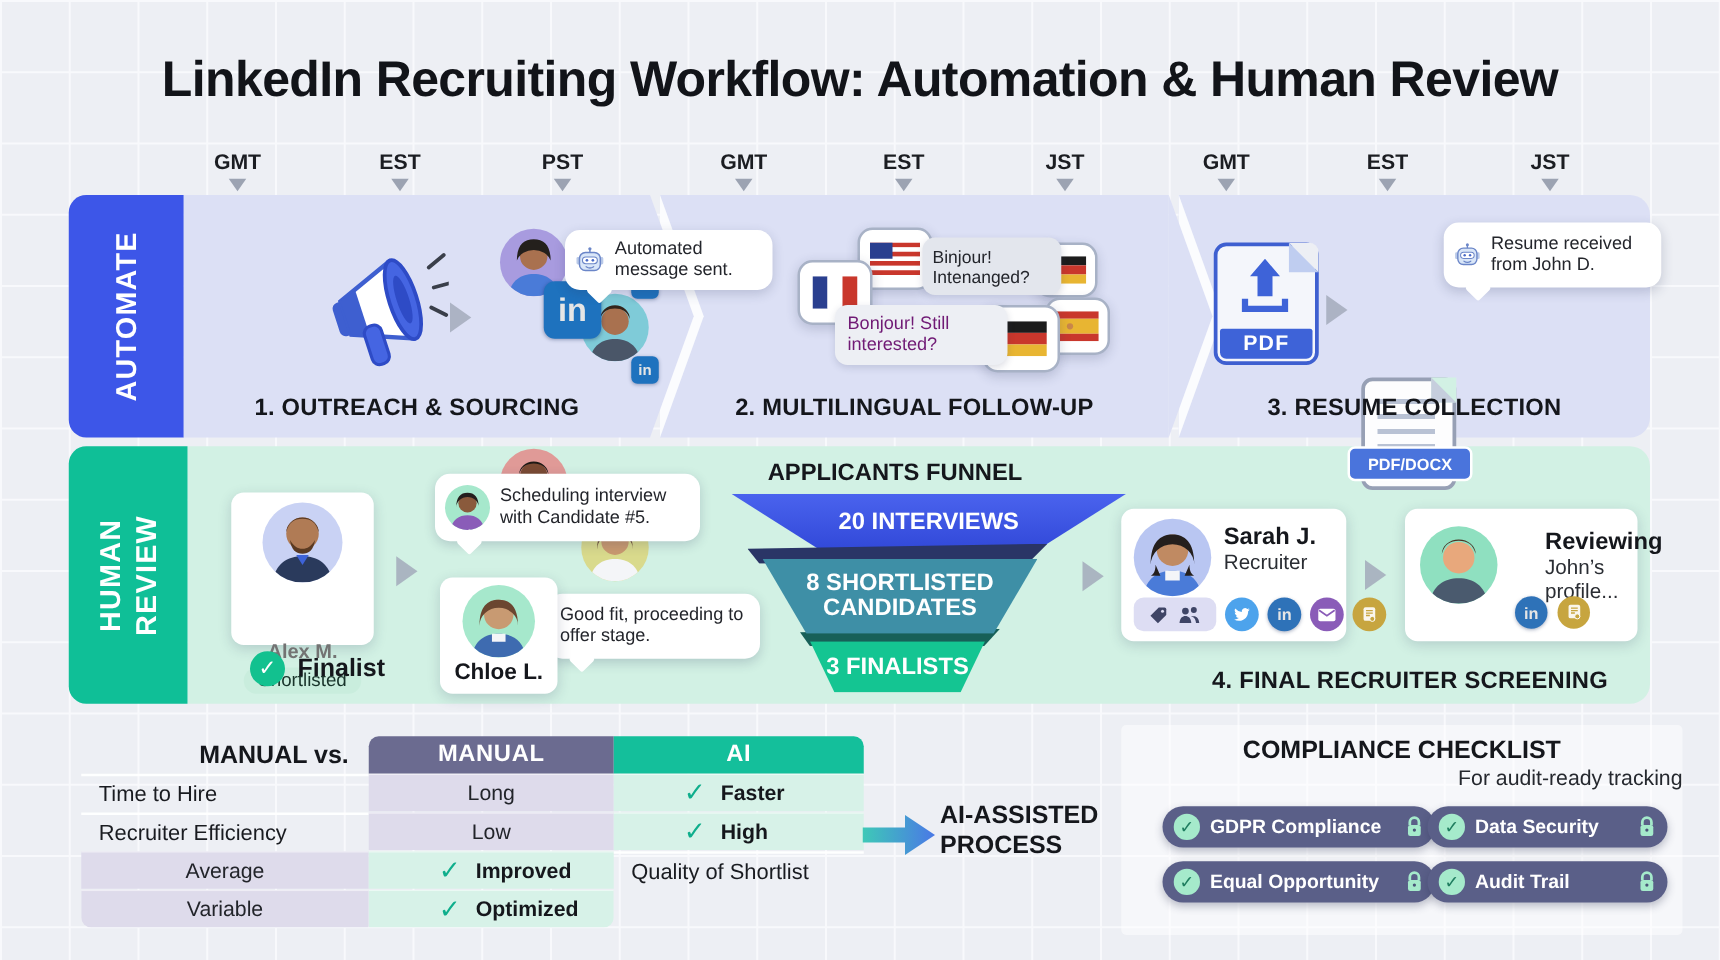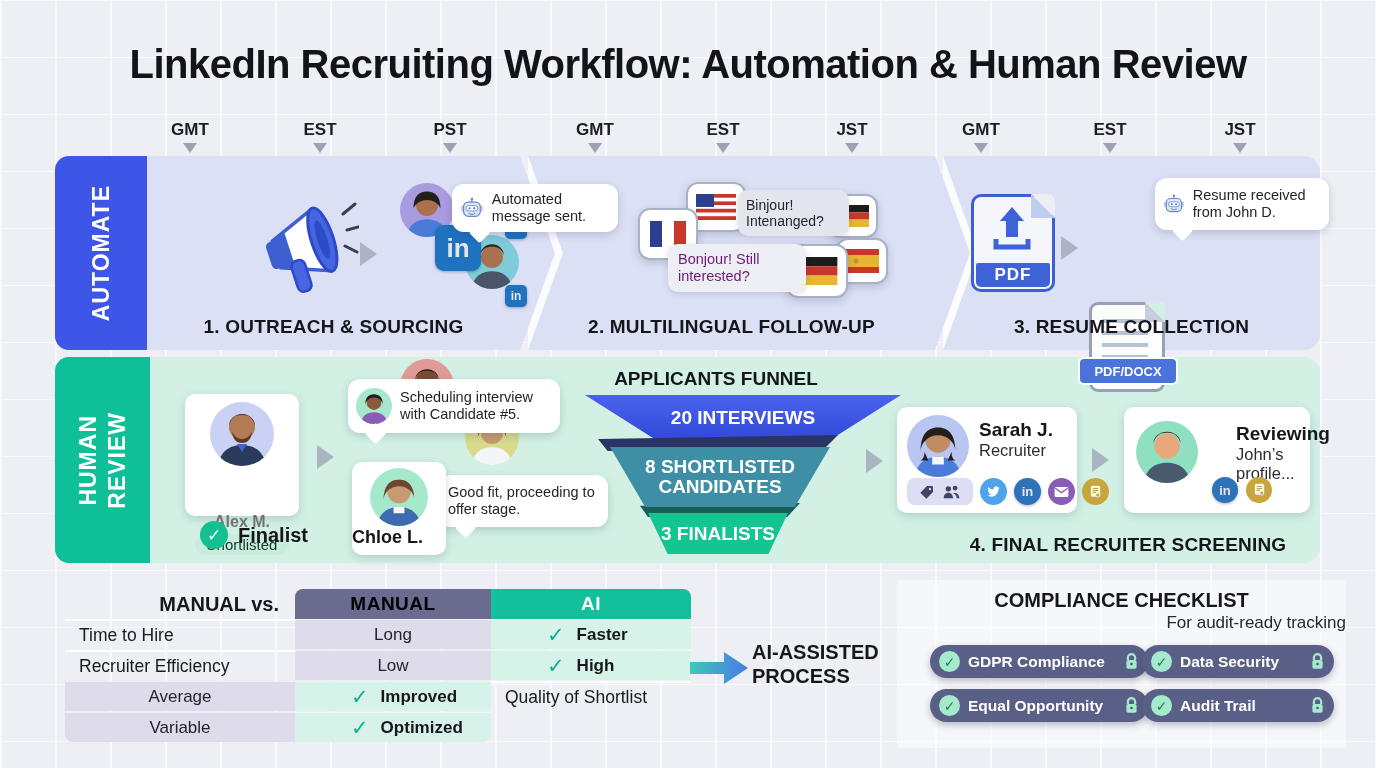--- a/index.html
+++ b/index.html
@@ -37,21 +37,21 @@
   .avatar svg{position:absolute;left:0;top:0;width:100%;height:100%;}
   .inbadge{background:#1E72BE;color:#e5e5e5;font-weight:700;display:flex;align-items:center;justify-content:center;box-shadow:0 1px 3px rgba(20,40,90,.35);}
   .pill{border-radius:12px;display:inline-block;}
   .ck-circle{border-radius:50%;background:#12C18F;color:#fff;display:flex;align-items:center;justify-content:center;font-weight:900;}
   
   .flevel{display:flex;align-items:center;justify-content:center;color:#fff;font-weight:800;text-align:center;line-height:1.05;}
   
   .cmp{left:65px;top:589px;display:grid;grid-template-columns:230px 196px 200px;}
   .cmp>div{display:flex;align-items:center;}
   .h-metric{justify-content:flex-end;padding-right:16px;font-size:20px;font-weight:800;height:30px;}
-  .h-manual{justify-content:center;background:#6B6B90;color:#000000;font-weight:800;font-size:19px;border-radius:8px 0 0 0;height:30px;letter-spacing:.5px;}
+  .h-manual{justify-content:center;background:#6B6B90;color:#ffffff;font-weight:800;font-size:19px;border-radius:8px 0 0 0;height:30px;letter-spacing:.5px;}
   .h-ai{justify-content:center;background:#14BF9B;color:#fff;font-weight:800;font-size:19px;border-radius:0 8px 0 0;height:30px;letter-spacing:.5px;}
   .c-metric{padding-left:14px;font-size:17.5px;color:#191B20;height:29px;border-top:2px solid rgba(255,255,255,.95);}
   .c-manual{justify-content:center;background:#DEDBEB;font-size:17px;color:#22242A;height:29px;border-top:1px solid rgba(255,255,255,.5);}
   .c-ai{background:#D7F2E8;height:29px;border-top:1px solid rgba(255,255,255,.5);padding-left:56px;gap:12px;font-size:17px;font-weight:700;color:#15171C;}
   .c-ai .ck{color:#0FAE8C;font-weight:900;font-size:21px;}
   .r-last.c-manual{border-radius:0 0 0 8px;}
   .r-last.c-ai{border-radius:0 0 8px 0;}
   
   .cpill{background:#5A5F88;border-radius:17px;display:flex;align-items:center;box-shadow:0 3px 7px rgba(40,45,80,.3);padding:0 9px;gap:8px;height:33px;}
   .cpill .mint-ck{width:21px;height:21px;border-radius:50%;background:#A5EACB;color:#1F7D5F;font-weight:900;font-size:14px;display:flex;align-items:center;justify-content:center;flex:0 0 auto;}
@@ -299,21 +299,21 @@
       <div class="avatar" style="width:36px;height:36px;background:#A6E8CC;flex:0 0 auto;">
         <svg viewBox="0 0 64 64">
             <path d="M8 64c2-15 12-21 24-21s22 6 24 21z" fill="#8A5CB8"></path>
             <circle cx="32" cy="26" r="13" fill="#8A5A3C"></circle>
             <path d="M16 32a16 15 0 0 1 32 0c0-15-6-21-16-21s-16 6-16 21z" fill="#241F1D"></path>
           </svg>
       </div>
       <span style="font-size:14.5px;font-weight:500;line-height:1.2;color:#23252B;">Scheduling interview with Candidate #5.</span>
     </div>
 
-    <div class="abs card" style="left:297px;top:105px;width:94px;height:93px;z-index:3;">
+    <div class="abs card" style="left:297px;top:105px;width:94px;height:93px;text-align:center;z-index:3;">
       <div class="avatar" style="width:58px;height:58px;background:#A6E8CC;margin:6px auto 1px;">
         <svg viewBox="0 0 64 64">
             <path d="M8 64c2-15 12-21 24-21s22 6 24 21z" fill="#3E6BB0"></path>
             <path d="M26 43h12v7H26z" fill="#F4F5F8"></path>
             <circle cx="32" cy="26" r="13" fill="#C89A72"></circle>
             <path d="M15 36a17 16 0 0 1 34 0c0-17-7-23-17-23s-17 6-17 23z" fill="#6B4630"></path>
           </svg>
       </div>
       <div style="font-size:18px;font-weight:800;color:#15171C;">Chloe L.</div>
     </div>

